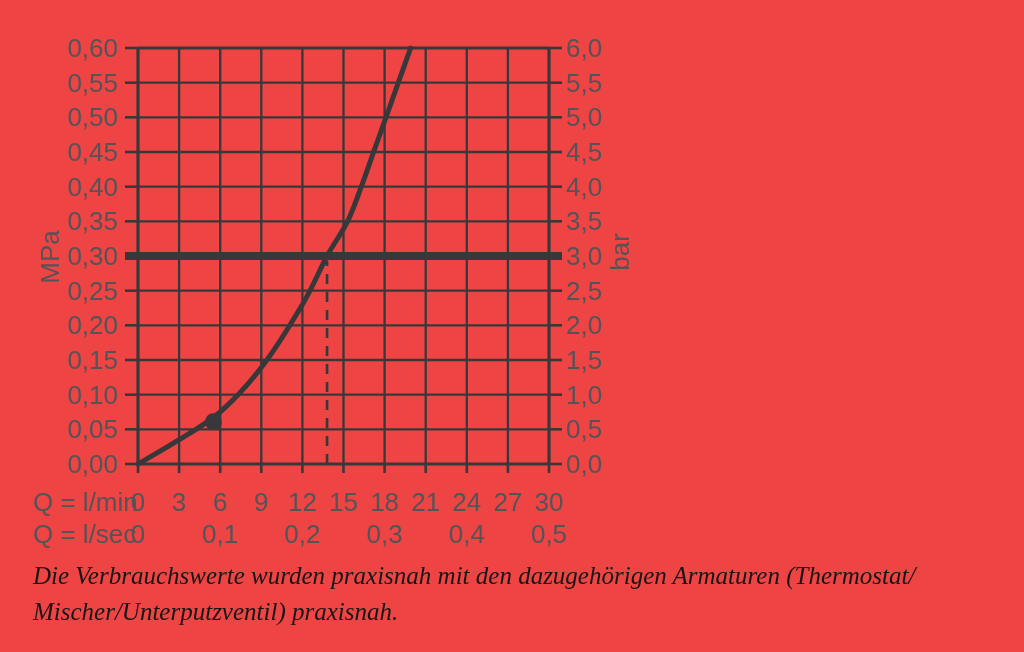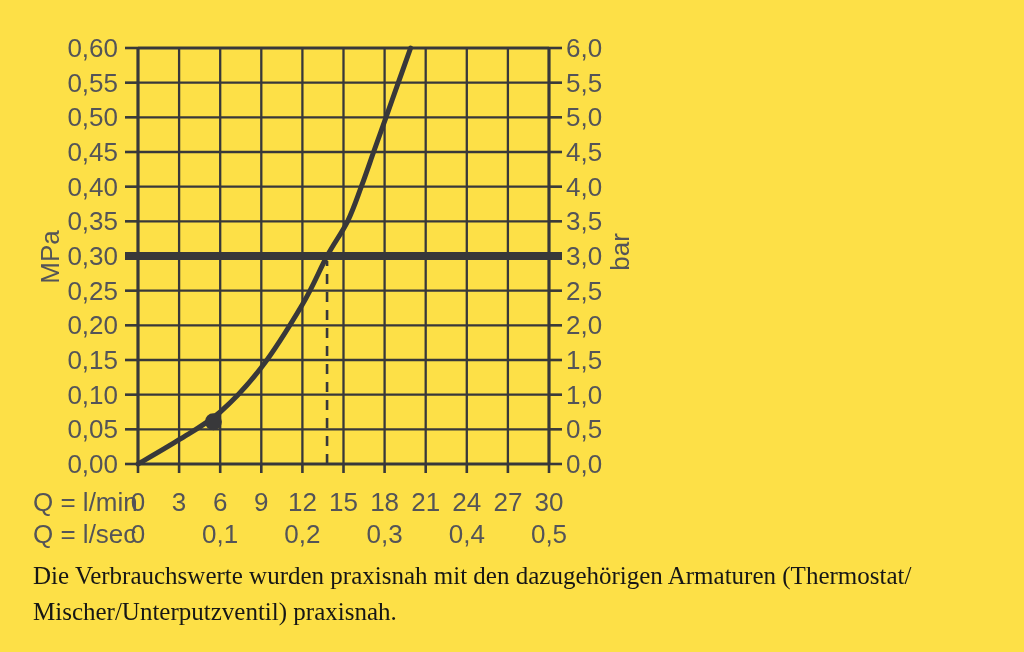--- a/index.html
+++ b/index.html
@@ -1,20 +1,20 @@
 <!DOCTYPE html>
 <html><head>
 <meta charset="utf-8">
 <style>
   html, body { margin: 0; padding: 0; background: #ffffff; }
   .page {
     position: relative;
     width: 1024px;
     height: 652px;
-    background: #fde047;
+    background: #ef4444;
     overflow: hidden;
     font-family: "Liberation Sans", sans-serif;
   }
   .chart-svg {
     position: absolute;
     left: 0; top: 0;
     width: 1024px; height: 652px;
   }
   .chart-svg text {
     font-family: "Liberation Sans", sans-serif;
@@ -22,20 +22,21 @@
   }
   .caption {
     position: absolute;
     left: 33px;
     top: 558px;
     width: 960px;
     margin: 0;
     font-family: "Liberation Serif", serif;
     font-size: 25px;
     line-height: 36px;
+    font-style: italic;
   }
   .caption span { display: block; }
 </style>
 </head>
 <body>
 
 <div class="page">
   <svg id="chart" class="chart-svg" viewBox="0 0 1024 652">
       <line x1="138" y1="48" x2="138" y2="464" stroke="#38383a" stroke-width="3.2"></line>
       <line x1="179.1" y1="48" x2="179.1" y2="464" stroke="#38383a" stroke-width="2.3"></line>

